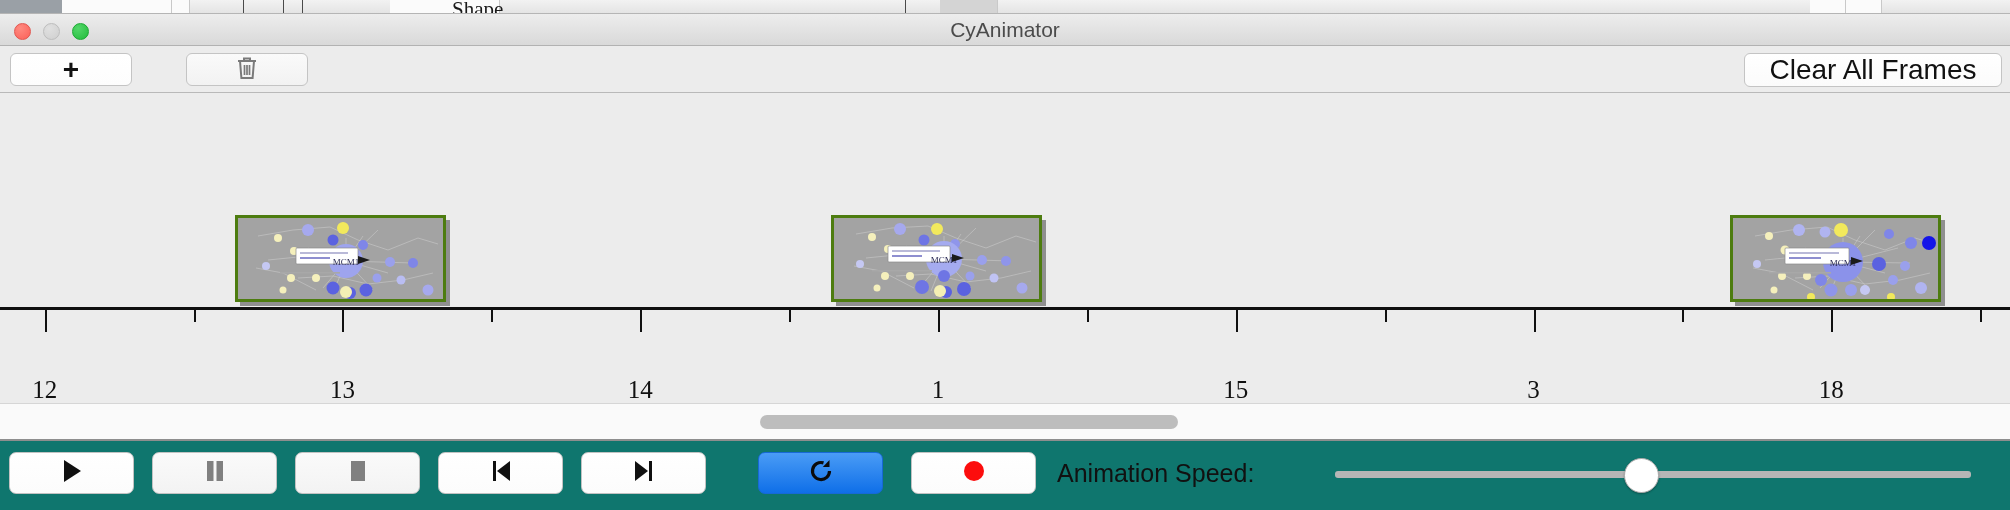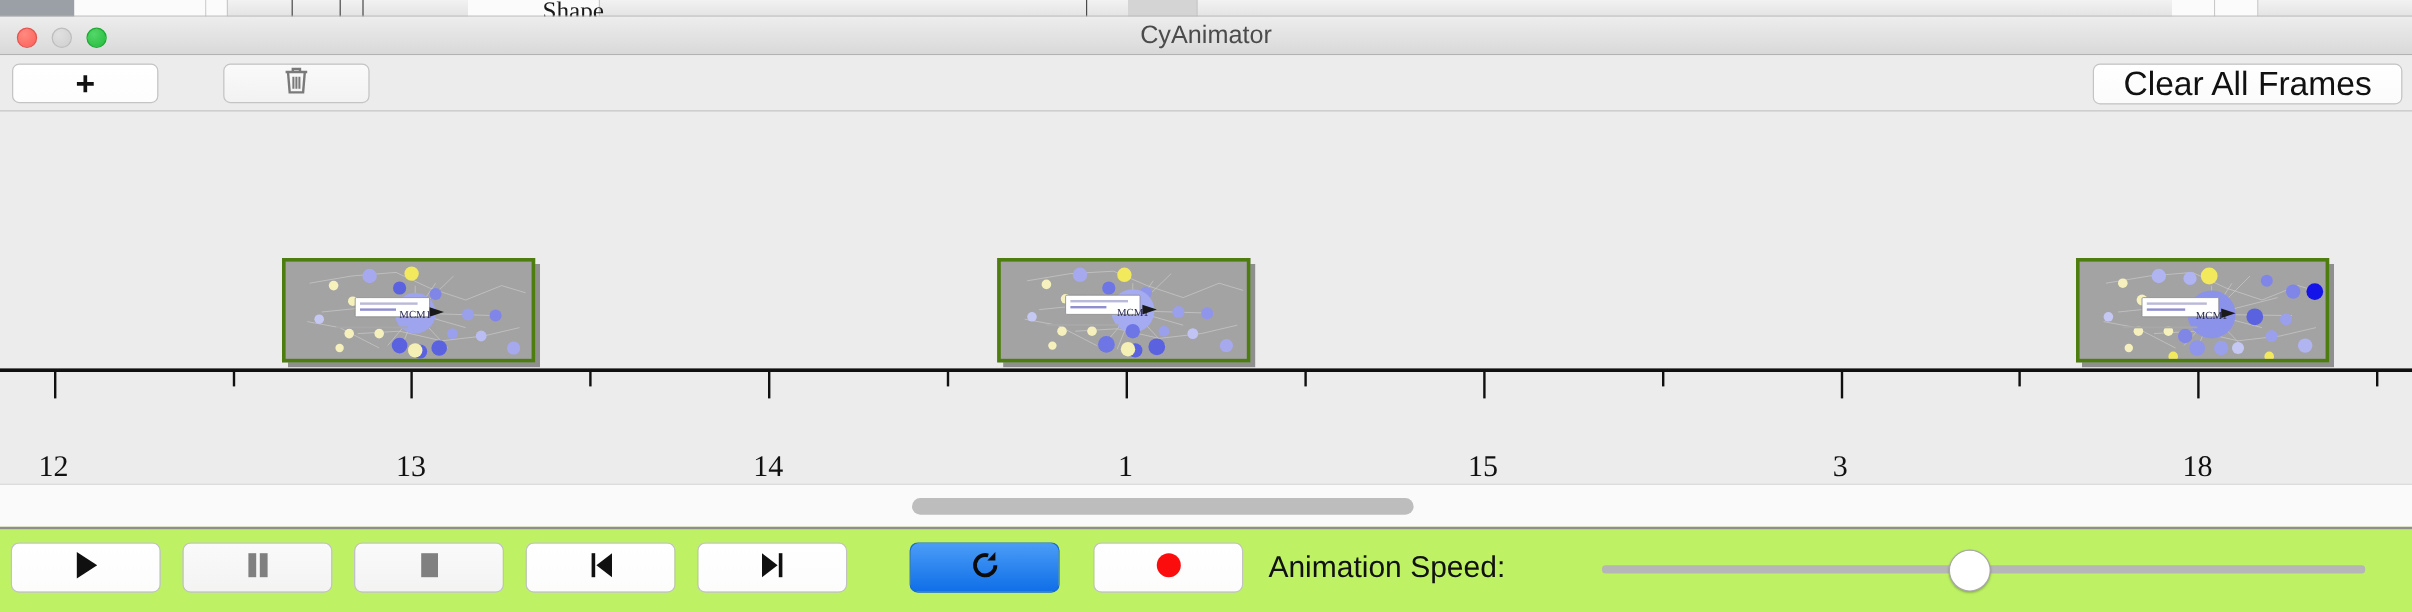--- a/index.html
+++ b/index.html
@@ -72,21 +72,21 @@
 
   
   .scrollrow{position:absolute;left:0;top:403px;width:2010px;height:36px;
     background:#fafafa;border-top:1px solid #d6d6d6;box-sizing:border-box;}
   .scrolltrack{position:absolute;left:0;top:0;width:2010px;height:35px;}
   .scrollthumb{position:absolute;left:760px;top:11px;width:418px;height:14px;
     background:#bdbdbd;border-radius:7px;cursor:default;}
 
   
   .controls{position:absolute;left:0;top:439px;width:2010px;height:71px;
-    background:#bef264;border-top:2px solid #8e8e8e;box-sizing:border-box;}
+    background:#0f766e;border-top:2px solid #8e8e8e;box-sizing:border-box;}
   .cbtn{position:absolute;top:11px;height:42px;border-radius:7px;
     border:1px solid #c2c2c2;box-sizing:border-box;cursor:default;
     display:flex;align-items:center;justify-content:center;}
   .cbtn.white{background:linear-gradient(#ffffff,#fcfcfc);}
   .cbtn.dim{background:linear-gradient(#fafafa,#f3f3f3);}
   .cbtn.blue{background:linear-gradient(#4a9cf6,#0f6fe8);border:1px solid #1769d6;}
   #c-play{left:9px;width:125px;}
   #c-pause{left:152px;width:125px;}
   #c-stop{left:295px;width:125px;}
   #c-prev{left:438px;width:125px;}

